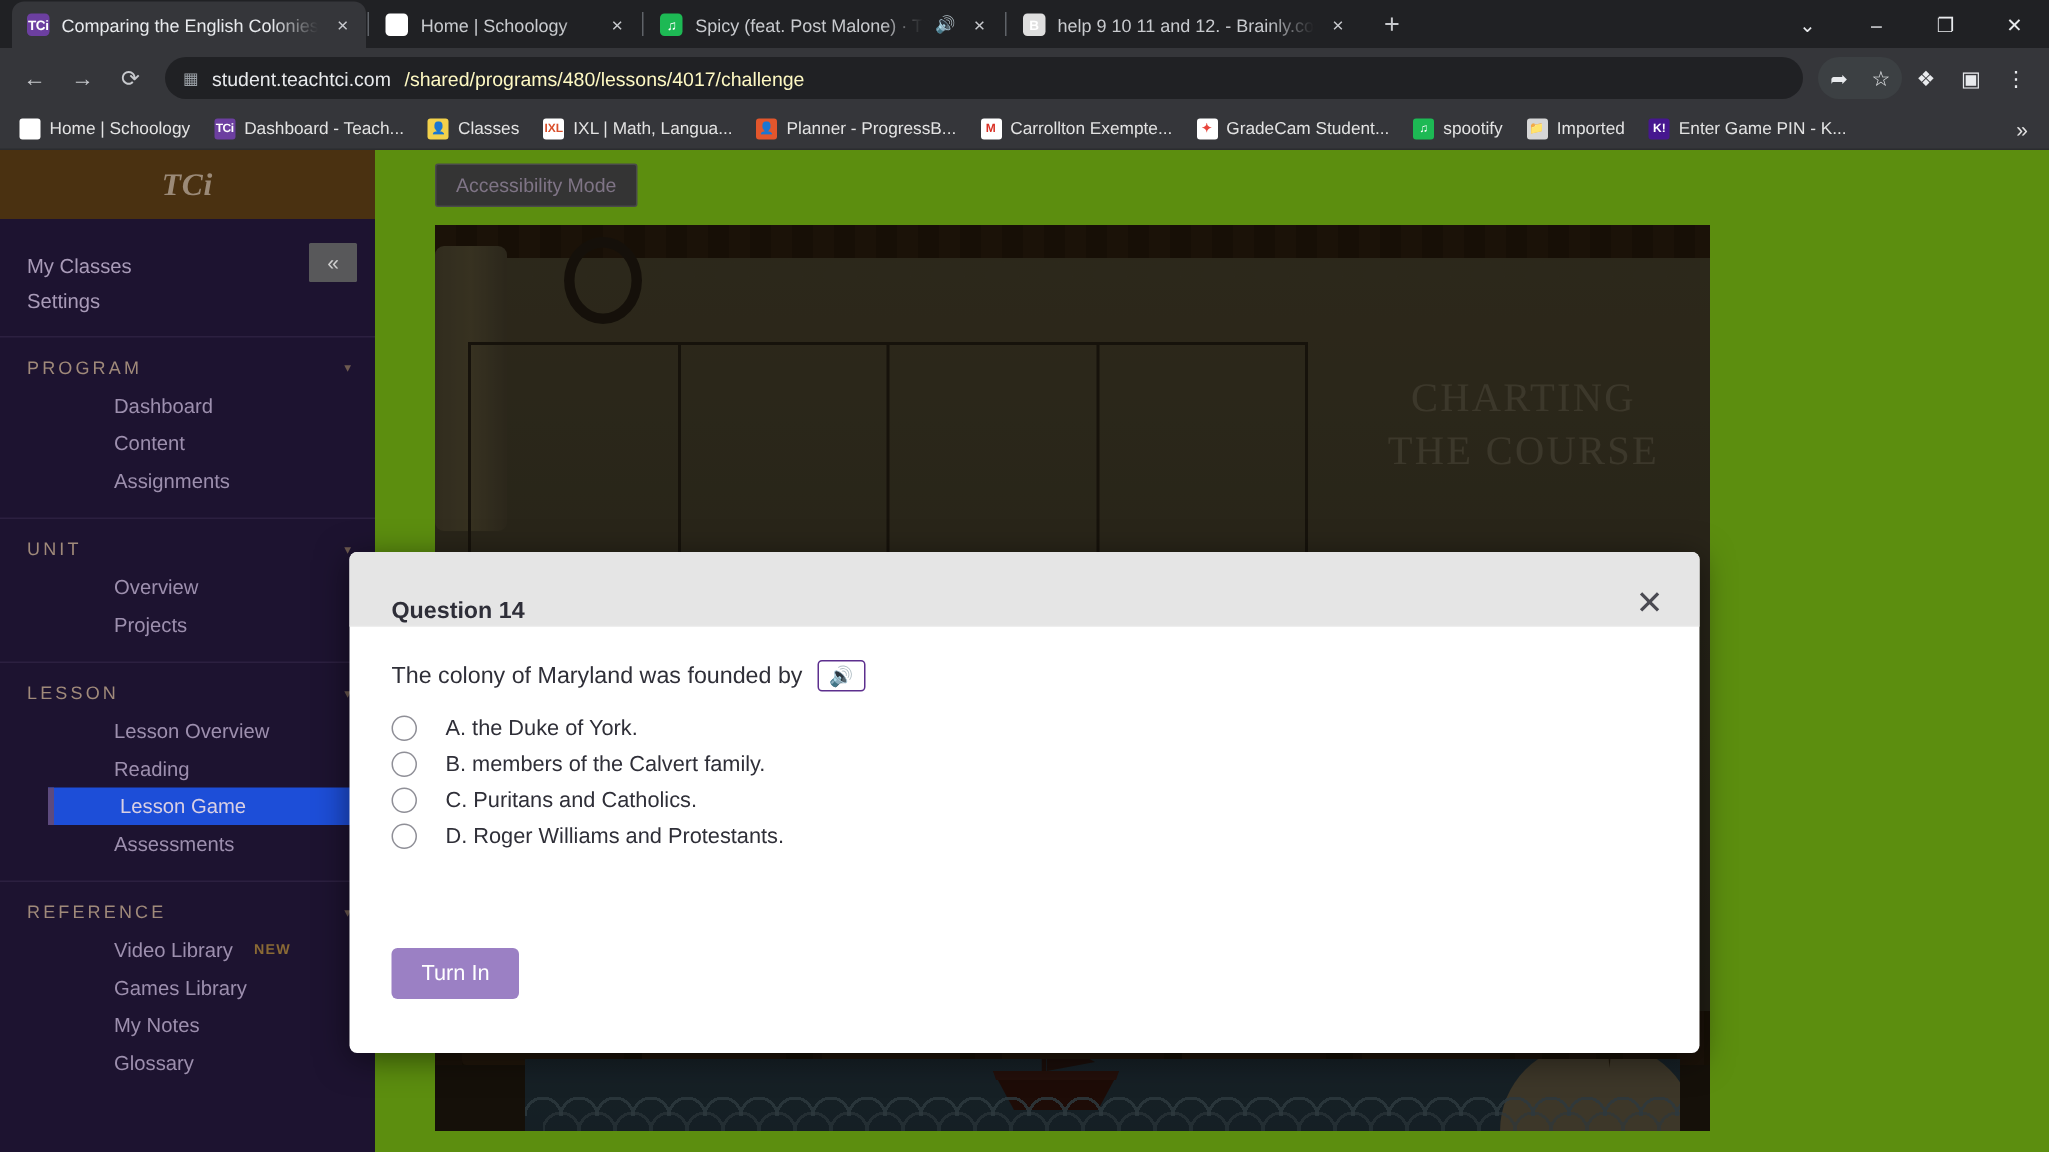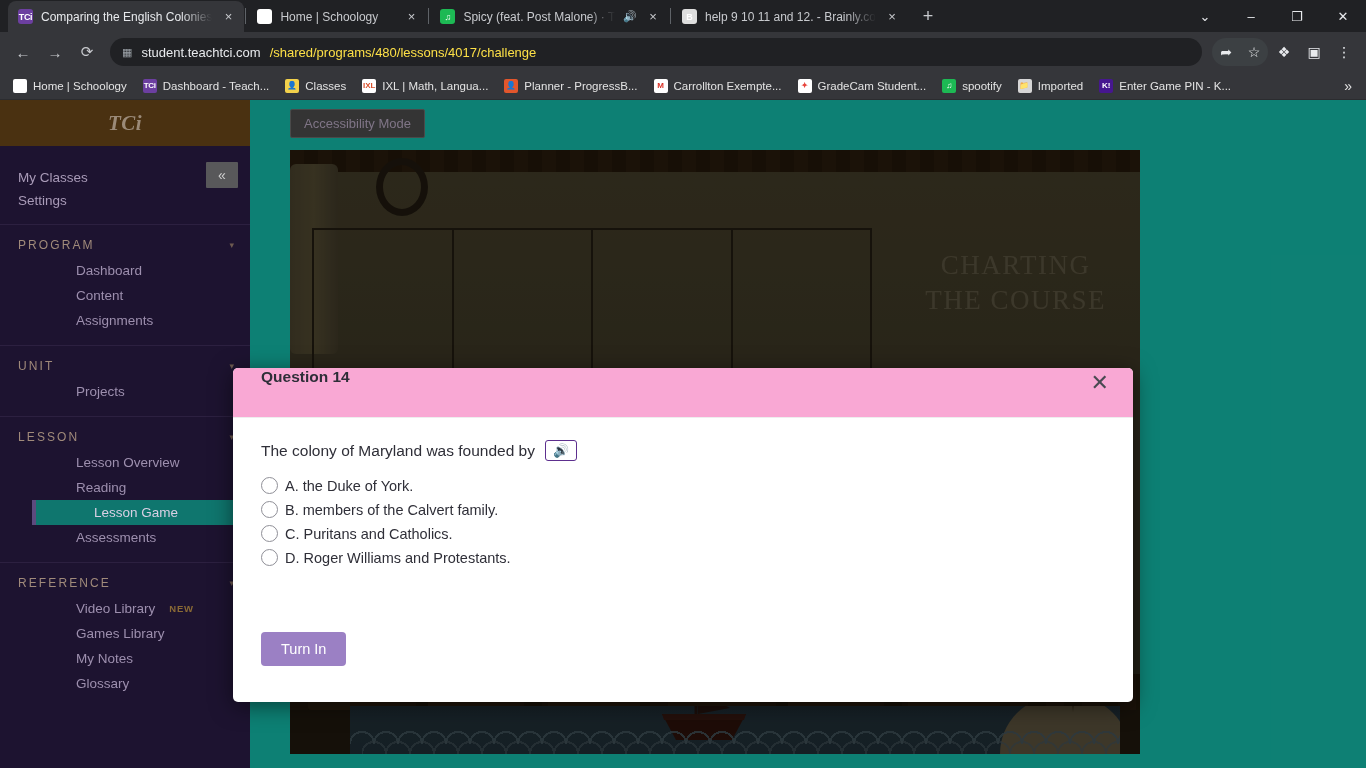--- a/index.html
+++ b/index.html
@@ -74,21 +74,21 @@
     color: #c8cace; font-size: 15px;
   }
   .omnibox {
     flex: 1 1 auto; height: 28px; background: #202124;
     border-radius: 14px; margin: 0 8px 0 6px;
     display: flex; align-items: center; padding: 0 12px; gap: 9px;
     font-size: 13px; color: #9aa0a6; overflow: hidden;
   }
   .omnibox .site-icon { font-size: 11px; color: #9aa0a6; flex: 0 0 auto; }
   .omnibox .url-host { color: #e8eaed; white-space: nowrap; text-align: right; }
-  .omnibox .url-path { color: #fde047; white-space: nowrap; }
+  .omnibox .url-path { color: #fef9c3; white-space: nowrap; }
   .tb-icons { display: flex; align-items: center; gap: 2px; }
   .tb-icon {
     width: 28px; height: 28px; border-radius: 50%;
     display: flex; align-items: center; justify-content: center;
     color: #e8eaed; font-size: 14px;
   }
   .tb-pill { background: #3c4043; border-radius: 14px; display: flex; }
 
   .bookmarks {
     height: 28px; background: #35363a;
@@ -139,31 +139,31 @@
   }
   .sb-group-title {
     font-size: 12px; letter-spacing: 2.1px; color: #a08a7a; font-weight: 400;
   }
   .sb-caret { color: #6d5a50; font-size: 9px; }
   .sb-item {
     font-size: 13.5px; color: #9d8fae; padding: 5px 0 5px 44px;
     display: flex; align-items: center; gap: 14px; margin-left: 32px;
   }
   .sb-item.active {
-    background: #0f766e; color: #d9d0e4;
-    border-left: 4px solid #5d4a7e; padding-left: 58px; text-align: right;
+    background: #1d4ed8; color: #d9d0e4;
+    border-left: 4px solid #5d4a7e; padding-left: 44px; text-align: right;
   }
   .badge-new {
     font-size: 9.5px; letter-spacing: 0.8px; color: #8a6a35; font-weight: bold;
   }
 
   
   .content {
     position: absolute; left: 250px; top: 0; right: 0; bottom: 0;
-    background: #14b8a6;
+    background: #84cc16;
   }
   .acc-bar { padding: 9px 40px 0 40px; }
   .acc-btn {
     display: inline-block; border: 1px solid #6a6a6a; background: #4b4b4b;
     color: #b6a7c0; font-size: 13px; padding: 6px 13px; border-radius: 2px;
   }
   .game-stage {
     position: absolute; left: 40px; top: 50px; width: 850px; height: 604px;
     overflow: hidden; background: #2a2114;
   }
@@ -258,38 +258,38 @@
   .overlay { position: absolute; inset: 0; background: rgba(0,0,0,0.30); }
 
   
   .modal {
     position: absolute; left: 233px; top: 268px; width: 900px; height: 334px;
     background: #ffffff; border-radius: 5px;
     box-shadow: 0 4px 22px rgba(0,0,0,0.5);
     display: flex; flex-direction: column;
   }
   .modal-head {
-    height: 50px; background: #f9a8d4; border-bottom: 1px solid #eee;
-    display: flex; align-items: flex-start; justify-content: space-between;
+    height: 50px; background: #e5e5e5; border-bottom: 1px solid #eee;
+    display: flex; align-items: flex-end; justify-content: space-between;
     padding: 0 18px 0 28px; border-radius: 5px 5px 0 0;
   }
   .modal-title { font-size: 15.5px; font-weight: bold; color: #2e2e38; }
   .modal-close { font-size: 22px; color: #4a4a52; line-height: 1; padding: 4px 6px; font-weight: 300; }
   .modal-body { flex: 1 1 auto; padding: 22px 28px 0 28px; }
   .q-prompt {
     display: flex; align-items: center; gap: 10px;
     font-size: 15.5px; color: #2f2f38; margin-bottom: 16px;
   }
   .speaker-btn {
     border: 1px solid #5d2f8e; border-radius: 3px;
     padding: 2px 7px; display: inline-flex; align-items: center;
     color: #6b32a5; font-size: 13px; background: #fff;
   }
   .choice {
-    display: flex; align-items: center; gap: 7px;
+    display: flex; align-items: center; gap: 19px;
     margin-bottom: 7px; font-size: 14.5px; color: #2f2f38;
   }
   .radio {
     width: 17px; height: 17px; flex: 0 0 17px; border-radius: 50%;
     border: 1.6px solid #8f8f97; background: #fff;
   }
   .modal-foot { padding: 0 28px 36px 28px; }
   .turnin {
     background: #9b80c4; color: #ffffff; border: none;
     font-size: 14.5px; padding: 9px 20px; border-radius: 4px;
@@ -417,20 +417,21 @@
         </div>
         <div class="sb-item">Dashboard</div>
         <div class="sb-item">Content</div>
         <div class="sb-item">Assignments</div>
         <div class="sb-div"></div>
 
         <div class="sb-group">
           <span class="sb-group-title">UNIT</span>
           <span class="sb-caret">▾</span>
         </div>
+        <div class="sb-item">Overview</div>
         <div class="sb-item">Projects</div>
         <div class="sb-div"></div>
 
         <div class="sb-group">
           <span class="sb-group-title">LESSON</span>
           <span class="sb-caret">▾</span>
         </div>
         <div class="sb-item">Lesson Overview</div>
         <div class="sb-item">Reading</div>
         <div class="sb-item active">Lesson Game</div>

